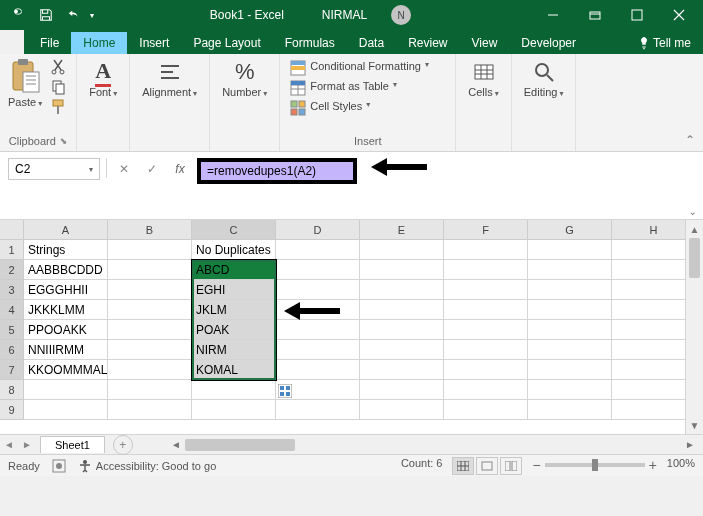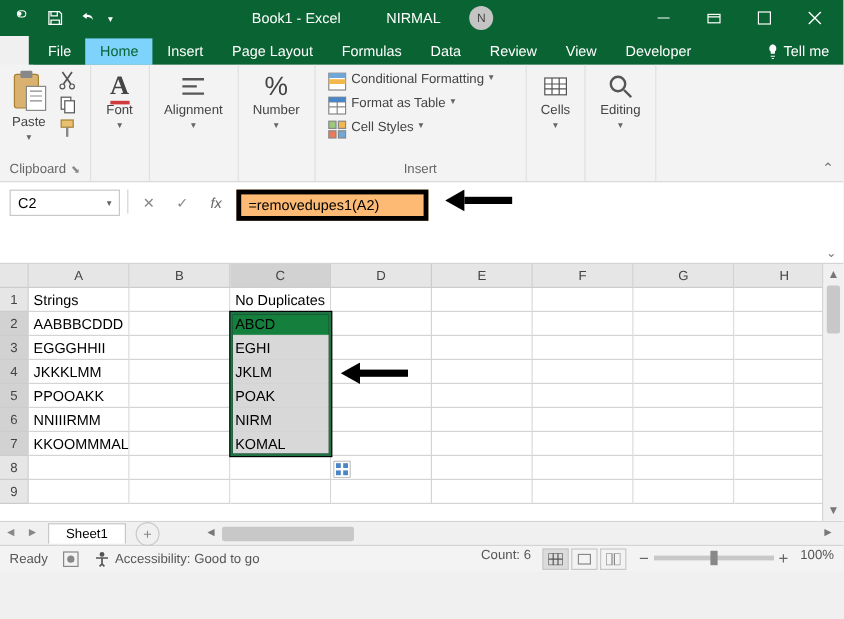--- a/index.html
+++ b/index.html
@@ -29,34 +29,34 @@
     .ribbon-group { border-right: 1px solid #e0e0e0; padding: 4px 8px 2px; display: flex; flex-direction: column; }
     .ribbon-group-content { flex: 1; display: flex; align-items: flex-start; gap: 4px; }
     .ribbon-group-label { text-align: center; font-size: 11px; color: #666; padding: 2px 0; display: flex; justify-content: center; align-items: center; gap: 4px; }
     .group-launcher { font-size: 9px; color: #888; }
     .clipboard-main { display: flex; flex-direction: column; align-items: center; gap: 2px; }
     .paste-icon { width: 32px; height: 36px; }
     .small-icons-col { display: flex; flex-direction: column; gap: 2px; padding-left: 4px; }
     .small-icon { width: 18px; height: 18px; }
     .big-btn { display: flex; flex-direction: column; align-items: center; gap: 2px; padding: 2px 4px; }
     .big-btn-icon { width: 24px; height: 24px; font-size: 22px; color: #444; display: flex; align-items: center; justify-content: center; }
-    .big-btn-label { font-size: 11px; color: #444; display: flex; align-items: center; gap: 2px; flex-direction: column; }
+    .big-btn-label { font-size: 11px; color: #444; display: flex; align-items: flex-end; gap: 2px; }
     .chevron-small { font-size: 8px; color: #666; }
     .styles-content { display: flex; flex-direction: column; gap: 4px; padding: 2px; }
     .styles-row { display: flex; align-items: flex-start; gap: 4px; font-size: 11px; color: #444; }
     .styles-row svg { width: 16px; height: 16px; flex-shrink: 0; }
     .collapse-chevron { position: absolute; right: 8px; bottom: 4px; font-size: 12px; color: #777; }
     
     
     .formula-bar { height: 68px; background: #fff; border-bottom: 1px solid #d4d4d4; display: flex; align-items: flex-start; padding: 6px 8px; gap: 6px; position: relative; }
     .name-box { width: 92px; height: 22px; border: 1px solid #c8c8c8; background: white; padding: 2px 6px; display: flex; align-items: center; justify-content: space-between; font-size: 12px; }
     .fb-sep { width: 1px; height: 20px; background: #d4d4d4; }
     .fb-btn { width: 22px; height: 22px; display: flex; align-items: center; justify-content: center; color: #888; }
     .fx-label { font-style: italic; font-size: 12px; color: #666; }
-    .formula-input-wrap { border: 4px solid #000; padding: 2px 6px; height: 26px; display: flex; align-items: center; min-width: 160px; background: #fdba74; }
+    .formula-input-wrap { border: 4px solid #000; padding: 2px 6px; height: 26px; display: flex; align-items: center; min-width: 160px; background: #c4b5fd; }
     .arrow-annotation { margin-left: 8px; display: flex; align-items: center; }
     .arrow-annotation svg { width: 56px; height: 18px; }
     .fb-expand { position: absolute; right: 6px; bottom: 2px; color: #777; font-size: 10px; }
     
     
     .grid-area { position: relative; background: white; }
     .grid { display: grid; grid-template-columns: 24px repeat(8, 84px); }
     .col-header, .row-header { background: #e6e6e6; border-right: 1px solid #ccc; border-bottom: 1px solid #ccc; font-size: 11px; color: #444; display: flex; align-items: center; justify-content: center; height: 20px; }
     .row-header { font-size: 11px; }
     .corner { background: #e6e6e6; border-right: 1px solid #ccc; border-bottom: 1px solid #ccc; }

